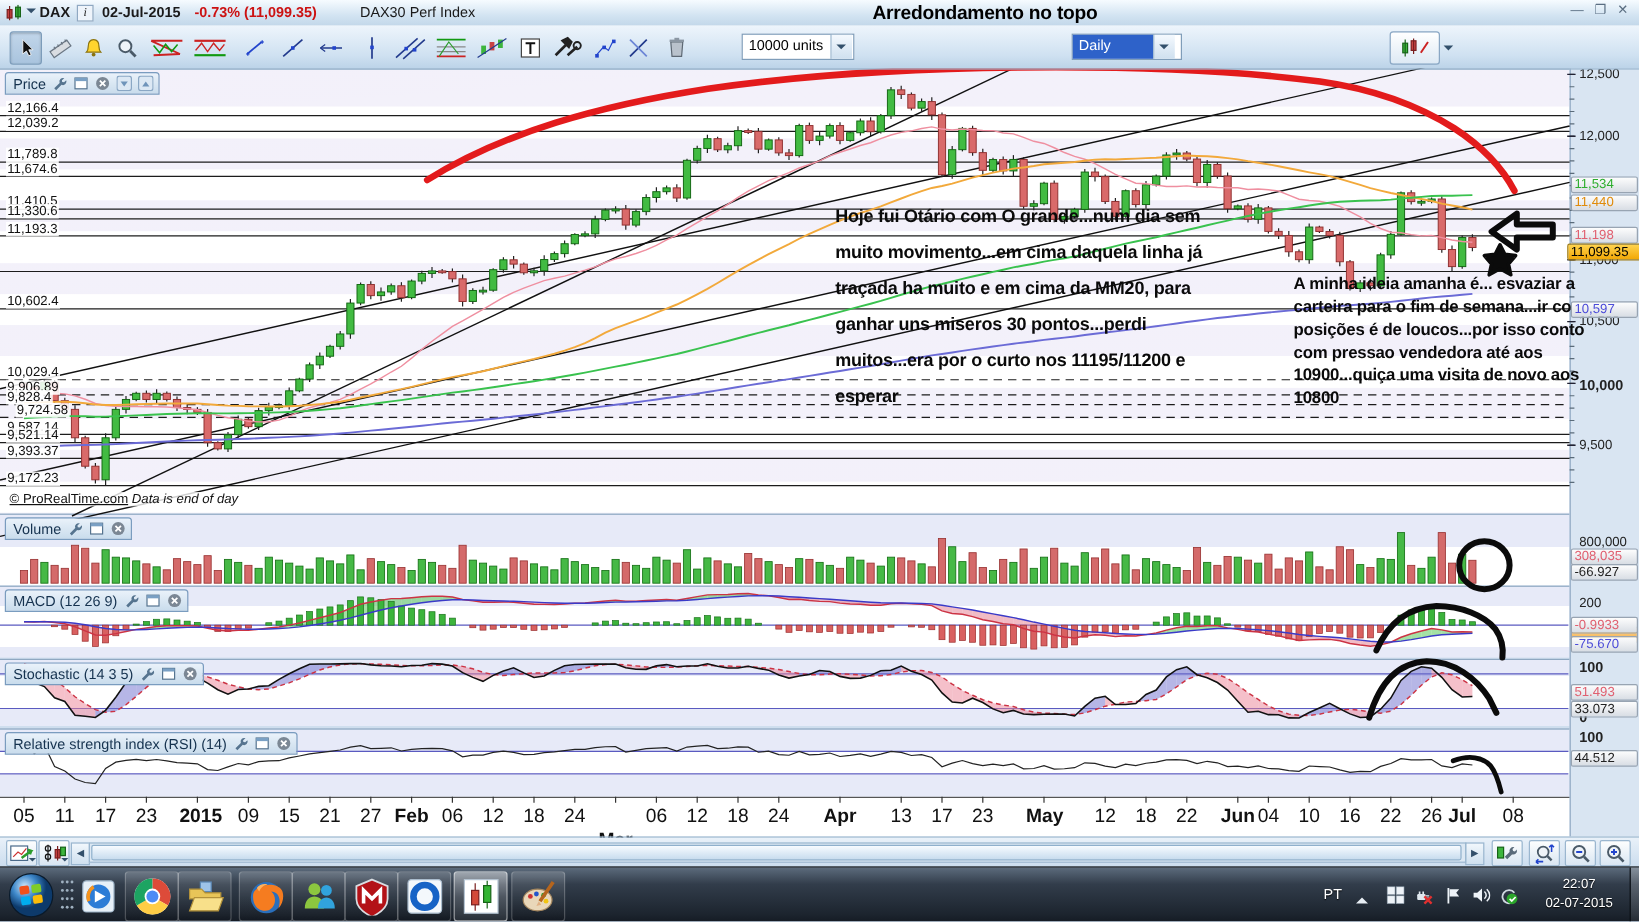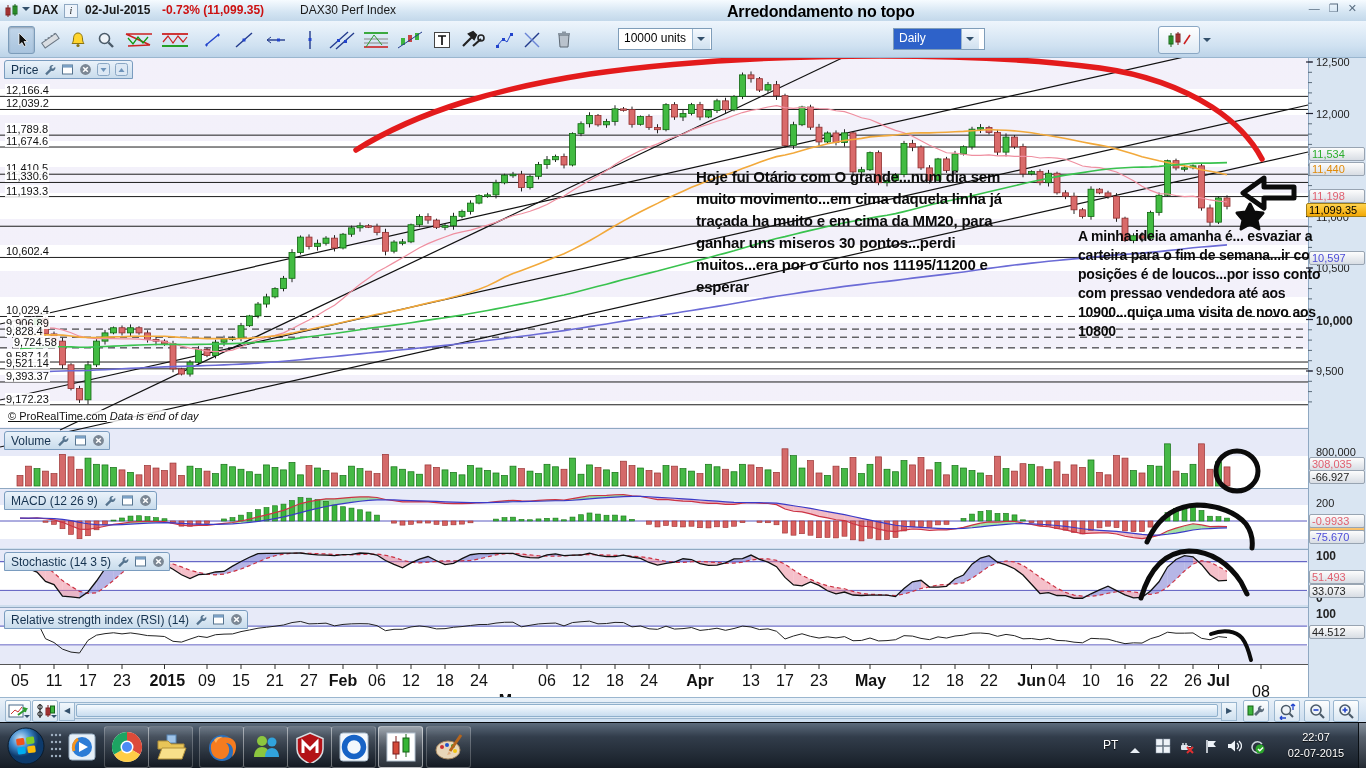--- a/index.html
+++ b/index.html
@@ -34,21 +34,21 @@
   .ptab .hicon{margin-left:5px;display:inline-flex;}
   
   .lvl{position:absolute;font-size:11px;color:#111;background:rgba(255,255,255,.88);padding:0 1px;z-index:4;line-height:12px;}
   .ytick{position:absolute;left:1316px;font-size:11px;color:#222;z-index:4;}
   .ytick.b{font-weight:bold;font-size:12px;}
   .badge{position:absolute;left:1309px;width:50px;height:12px;font-size:11px;line-height:12px;padding:0 2px;border:1px solid #98a4b2;border-radius:2px;background:linear-gradient(#fdfdfd,#d8dde4);z-index:6;}
   .badge.cur{background:linear-gradient(#ffd34e,#f2a806);color:#000;width:56px;left:1306px;border-color:#a07c14;}
   .xlab{position:absolute;top:672px;width:30px;text-align:center;font-size:16px;color:#111;z-index:4;}
   .xlab.b{font-weight:bold;}
   .atext{position:absolute;font-weight:bold;color:#0a0a0a;z-index:5;letter-spacing:-0.2px;}
-  #note1{left:696px;top:166px;width:342px;font-size:15px;line-height:22px;}
+  #note1{left:696px;top:166px;width:342px;font-size:15px;line-height:30px;}
   #note2{left:1078px;top:227px;width:252px;font-size:14px;line-height:19px;}
   #note3{left:962px;top:398px;width:354px;font-size:15px;line-height:19.5px;}
   #copyright{left:8px;top:410px;font-size:11px;color:#111;z-index:4;background:rgba(255,255,255,.8);}
   #copyright .lk{text-decoration:underline;}
   #copyright .it{font-style:italic;}
   
   #appbar{left:0;top:697px;width:1366px;height:25px;background:linear-gradient(#e9f1f9,#cadcee);border-top:1px solid #9ab6cf;z-index:8;}
   .sbtn{position:absolute;top:2px;width:24px;height:20px;border:1px solid #9ab6cf;border-radius:2px;background:linear-gradient(#fdfefe,#d9e6f2);display:flex;align-items:center;justify-content:center;}
   #hscroll{position:absolute;left:74px;top:4px;width:1146px;height:15px;background:#dce8f3;border:1px solid #9ab6cf;}
   #hthumb{position:absolute;left:1px;top:1px;width:1140px;height:11px;background:linear-gradient(#f7fbff,#c8dcee);border:1px solid #8fb0cc;border-radius:2px;}
@@ -1377,21 +1377,21 @@
       <div class="xlab" style="left: 906px; top: 672px;">12</div>
       <div class="xlab" style="left: 940px; top: 672px;">18</div>
       <div class="xlab" style="left: 974px; top: 672px;">22</div>
       <div class="xlab b" style="left: 1016.5px; top: 672px;">Jun</div>
       <div class="xlab" style="left: 1042px; top: 672px;">04</div>
       <div class="xlab" style="left: 1076px; top: 672px;">10</div>
       <div class="xlab" style="left: 1110px; top: 672px;">16</div>
       <div class="xlab" style="left: 1144px; top: 672px;">22</div>
       <div class="xlab" style="left: 1178px; top: 672px;">26</div>
       <div class="xlab b" style="left: 1203.5px; top: 672px;">Jul</div>
-      <div class="xlab" style="left: 1246px; top: 672px; margin-top: 11px;">08</div>
+      <div class="xlab" style="left: 1246px; top: 672px;">08</div>
       <div class="badge" style="top: 522px; background: linear-gradient(rgb(255, 217, 160), rgb(242, 169, 59));"></div>
       <div class="badge" style="top: 147px; color: rgb(46, 174, 46);">11,534</div>
       <div class="badge" style="top: 162px; color: rgb(224, 139, 10);">11,440</div>
       <div class="badge" style="top: 189px; color: rgb(224, 96, 112);">11,198</div>
       <div class="badge cur" style="top: 203px;">11,099.35</div>
       <div class="badge" style="top: 251px; color: rgb(76, 76, 216);">10,597</div>
       <div class="badge" style="top: 457px; color: rgb(224, 96, 112);">308,035</div>
       <div class="badge" style="top: 470px; color: rgb(34, 34, 34);">-66.927</div>
       <div class="badge" style="top: 514px; color: rgb(224, 96, 112);">-0.9933</div>
       <div class="badge" style="top: 530px; color: rgb(76, 76, 216);">-75.670</div>

